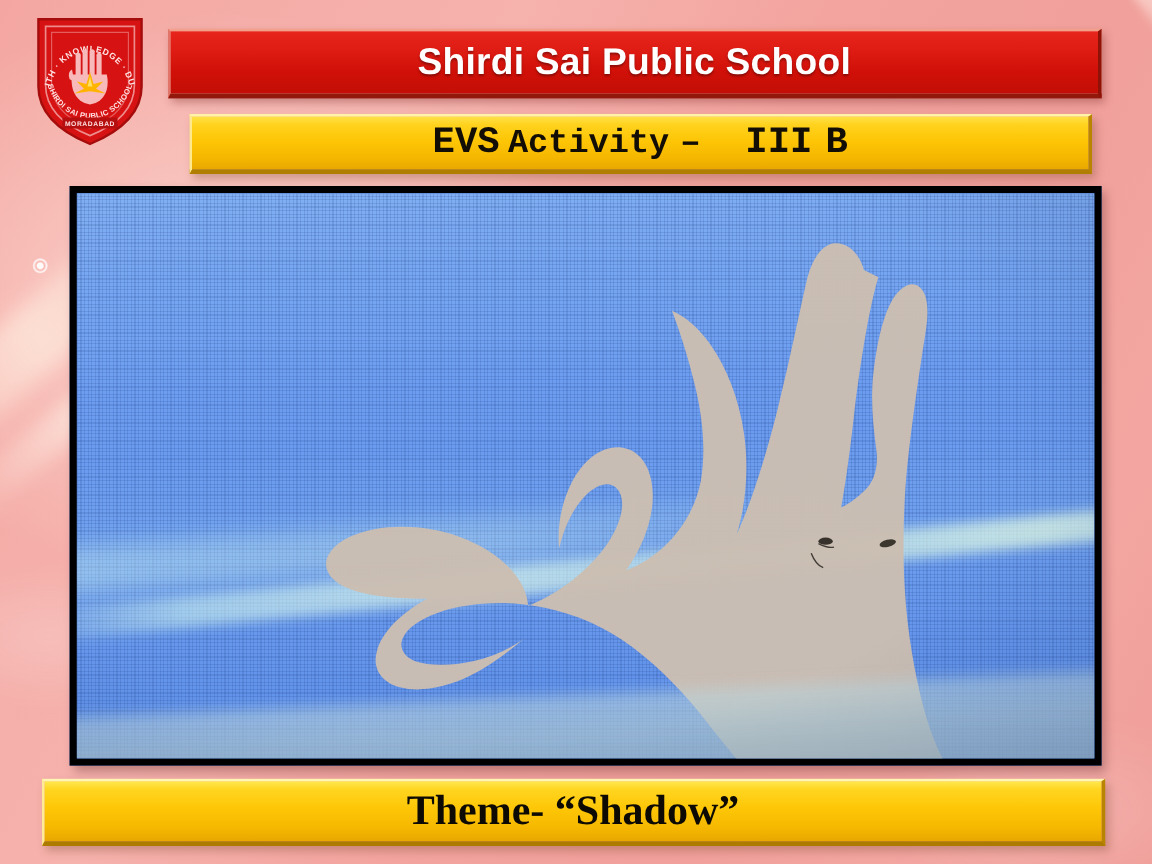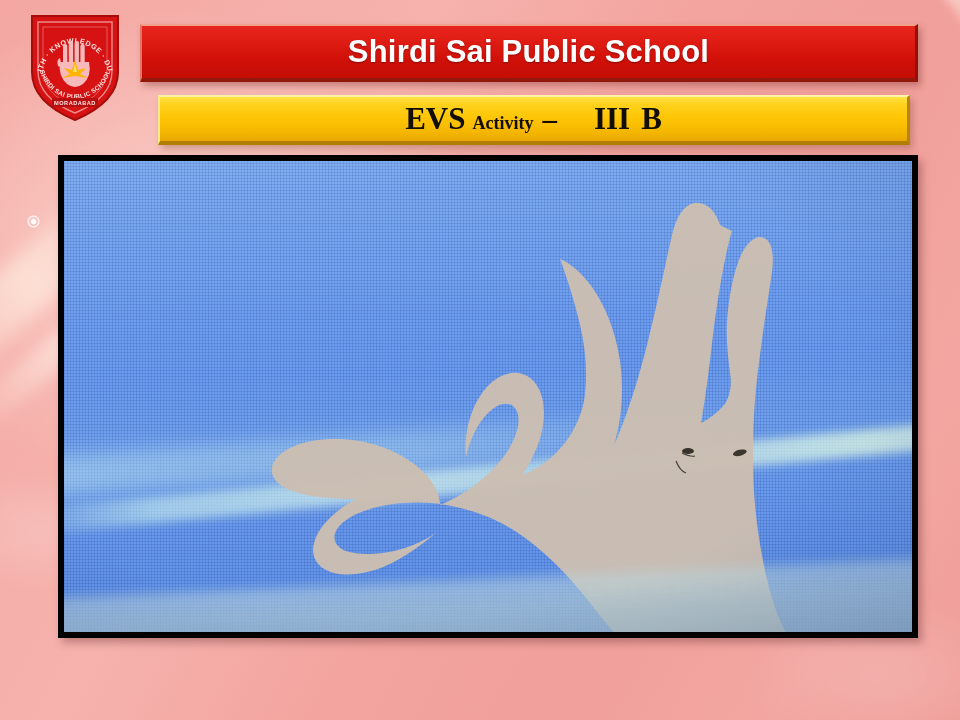--- a/index.html
+++ b/index.html
@@ -139,32 +139,32 @@
     border-left: 2px solid #ffe98c;
     border-right: 3px solid #b98400;
     border-bottom: 4px solid #b07e00;
     box-shadow: 3px 4px 7px rgba(120,70,40,0.33);
     display: flex;
     align-items: center;
     justify-content: center;
     box-sizing: border-box;
   }
   .subtitle-bar .line {
-    font-family: Liberation Serif, serif;
+    font-family: Liberation Mono, monospace;
     color: #120d05;
     white-space: nowrap;
     display: flex;
     align-items: baseline;
   }
   .subtitle-bar .big {
     font-size: 31px;
     font-weight: bold;
   }
   .subtitle-bar .small {
-    font-size: 18px;
+    font-size: 28px;
     font-weight: bold;
     margin-left: 7px;
   }
   .subtitle-bar .dash {
     font-size: 29px;
     font-weight: bold;
     margin: 0 9px;
   }
   .subtitle-bar .cls {
     font-size: 31px;
@@ -436,14 +436,17 @@
             <ellipse cx="624" cy="290" rx="6" ry="3" fill="#1d1a14"></ellipse>
           </g>
         </svg>
       </div>
 
       <div class="photo-band"></div>
       <div class="photo-vignette"></div>
     </div>
   </div>
 
+  <div class="theme-bar">
+    <span class="txt">Theme- “Shadow”</span>
+  </div>
 
 </div>
 
 </body></html>

